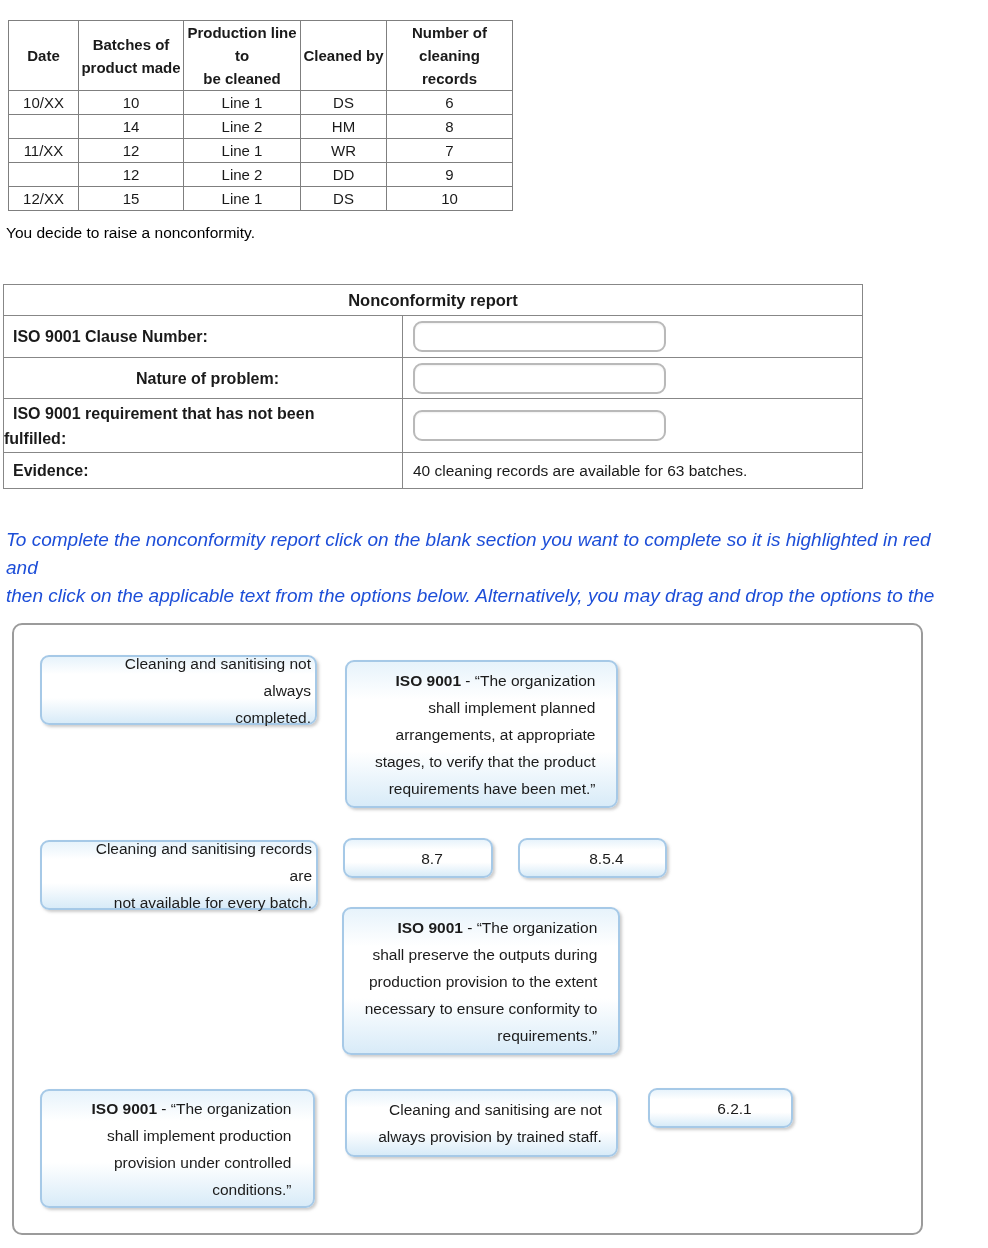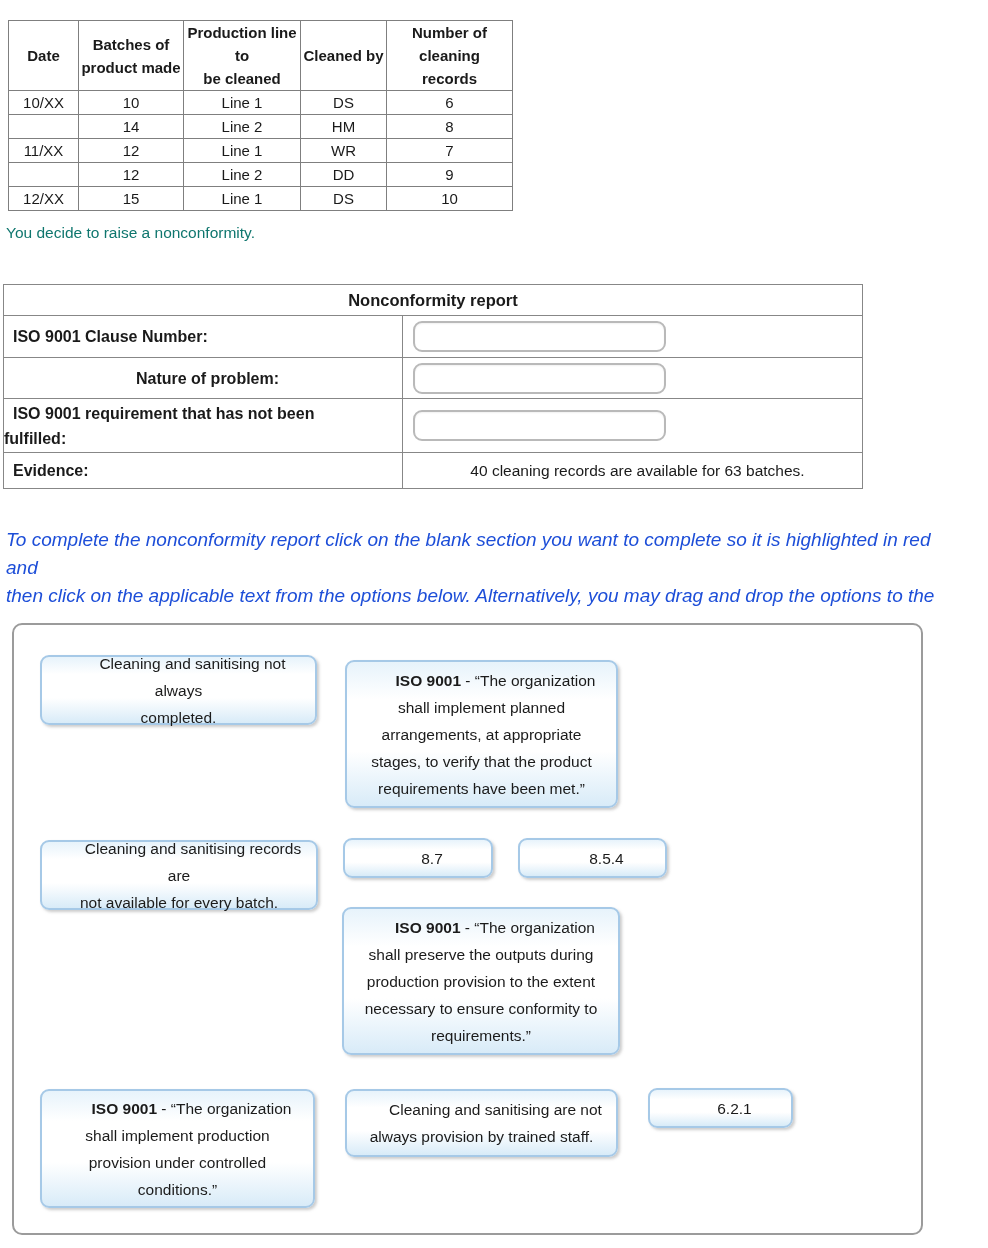--- a/index.html
+++ b/index.html
@@ -18,21 +18,21 @@
     border:1px solid #7f7f7f; text-align:center; vertical-align:middle;
     overflow:hidden; padding:0;
   }
   .cleaning-table th {
     height:54px; font-size:15px; font-weight:bold;
     white-space:pre-line; line-height:23px;
   }
   .cleaning-table td { height:24px; font-size:15px; }
 
   
-  .intro { position:absolute; left:6px; top:224px; font-size:15.5px; color:#0f766e; }
+  .intro { position:absolute; left:6px; top:224px; font-size:15.5px; color:#000000; }
 
   
   .report-table {
     position:absolute; left:3px; top:284px; width:859px;
     border-collapse:collapse; table-layout:fixed;
   }
   .report-table th, .report-table td {
     border:1px solid #878787; padding:0; vertical-align:middle;
   }
   .report-title { height:31px; font-size:16.5px; font-weight:bold; text-align:center;margin-top:24px; }
@@ -40,36 +40,36 @@
     font-size:16px; font-weight:bold; line-height:25px;
     white-space:pre-line; text-indent:9px;
   }
   .row-r1 { height:42px; } .row-r2 { height:41px;text-align:center; }
   .row-r3 { height:54px; } .row-r4 { height:36px; }
   .blank-input {
     margin-left:10px; width:253px; height:31px;
     border:2px solid #b9b9b9; border-radius:9px; background:#ffffff;
     box-shadow: inset 0 1px 2px rgba(0,0,0,0.06);
   }
-  .evidence-text { padding-left:10px; font-size:15.5px; font-weight:normal;text-align:center; }
+  .evidence-text { padding-left:10px; font-size:15.5px; font-weight:normal; }
 
   
   .instructions {
     position:absolute; left:6px; top:526px; width:940px;
     font-style:italic; font-size:19px; line-height:28px; color:#1d4ed8;
   }
 
   
   .options-panel {
     position:absolute; left:12px; top:623px; width:911px; height:612px;
     border:2px solid #9b9b9b; border-radius:10px; background:#ffffff;
   }
   .opt {
     position:absolute; display:flex; align-items:center; justify-content:center;
-    text-align:center; font-size:15.5px; line-height:27px; color:#1b1b1b;
+    text-align:right; font-size:15.5px; line-height:27px; color:#1b1b1b;
     border:2px solid #a6c9e7; border-radius:9px;
     background:linear-gradient(180deg,#e7f3fb 0%,#ffffff 26%,#ffffff 62%,#d8ebf8 100%);
     box-shadow:2px 2px 3px rgba(110,110,110,0.35);
     cursor:pointer;
   }
   .opt-text { white-space:pre-line; padding:0 4px; }
   .opt-text b { font-weight:bold;padding-left:28px; }
 
   .opt-a { left:40px;  top:655px;  width:277px; height:70px;  }
   .opt-b { left:345px; top:660px;  width:273px; height:148px; }

